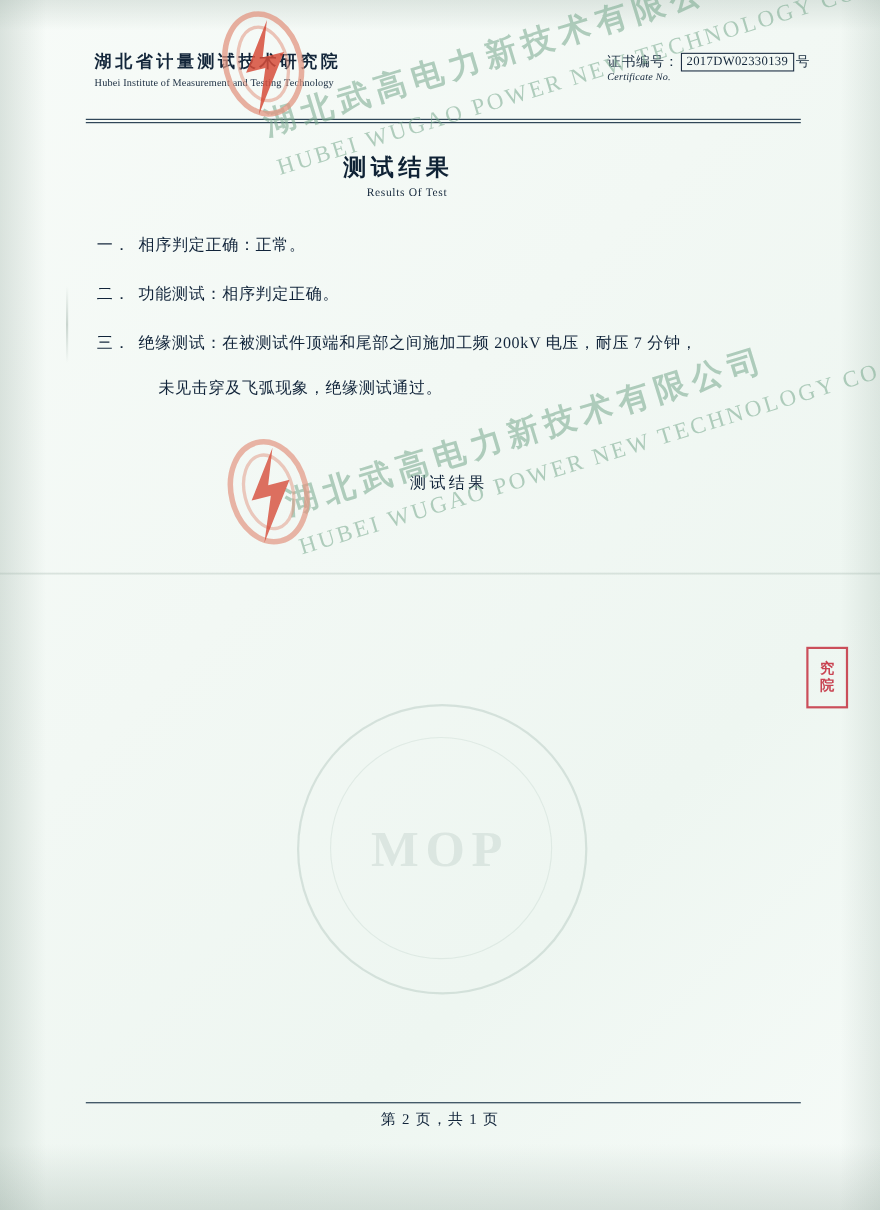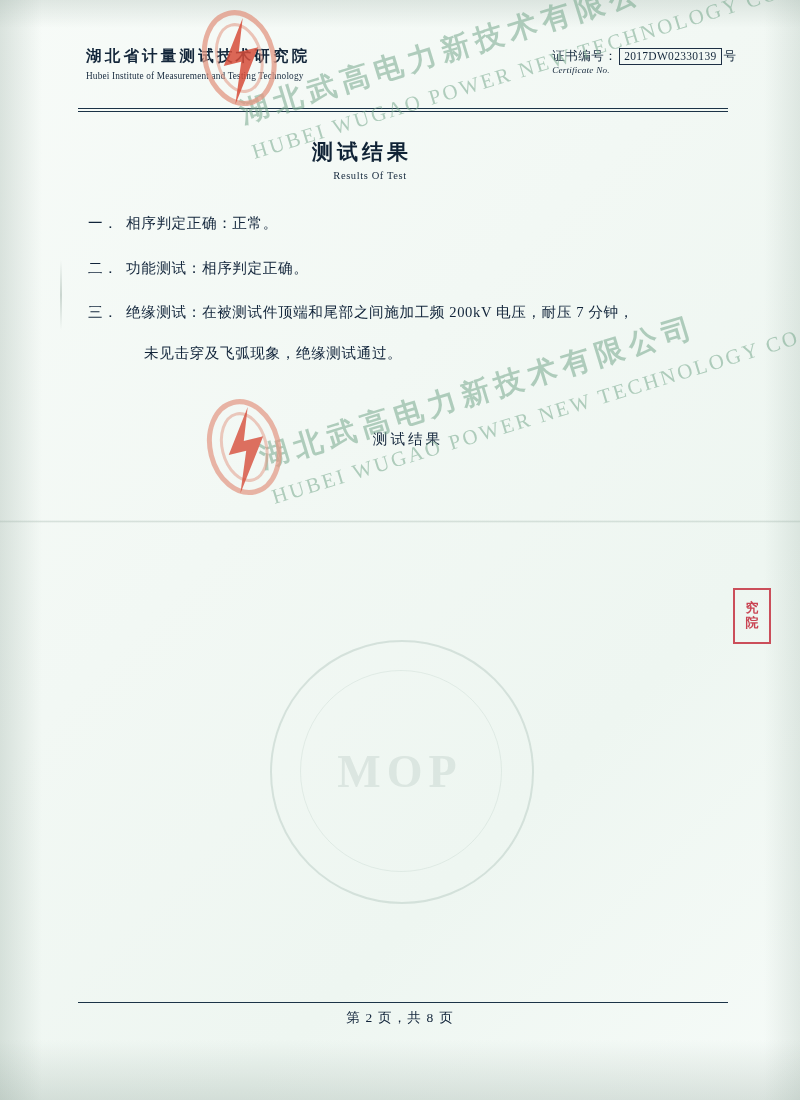--- a/index.html
+++ b/index.html
@@ -405,15 +405,15 @@
       </g>
     </svg>
   </div>
 
   <div class="stamp-fragment">
     <span>究</span>
     <span>院</span>
   </div>
 
   <div class="footer-rule"></div>
-  <div class="footer-text">第 2 页，共 8 页</div>
+  <div class="footer-text">第 2 页，共 1 页</div>
 
 </div>
 
 </body></html>

